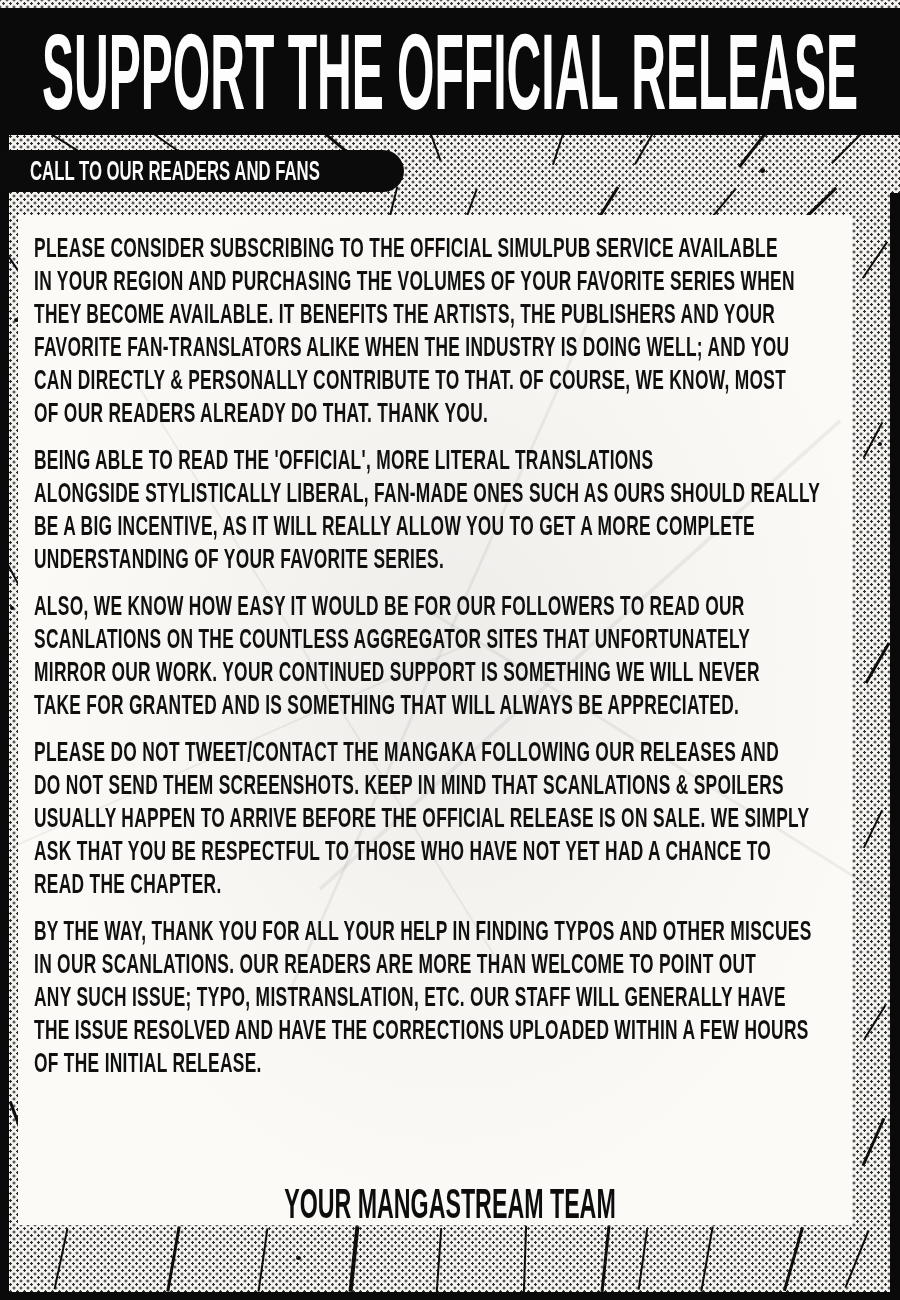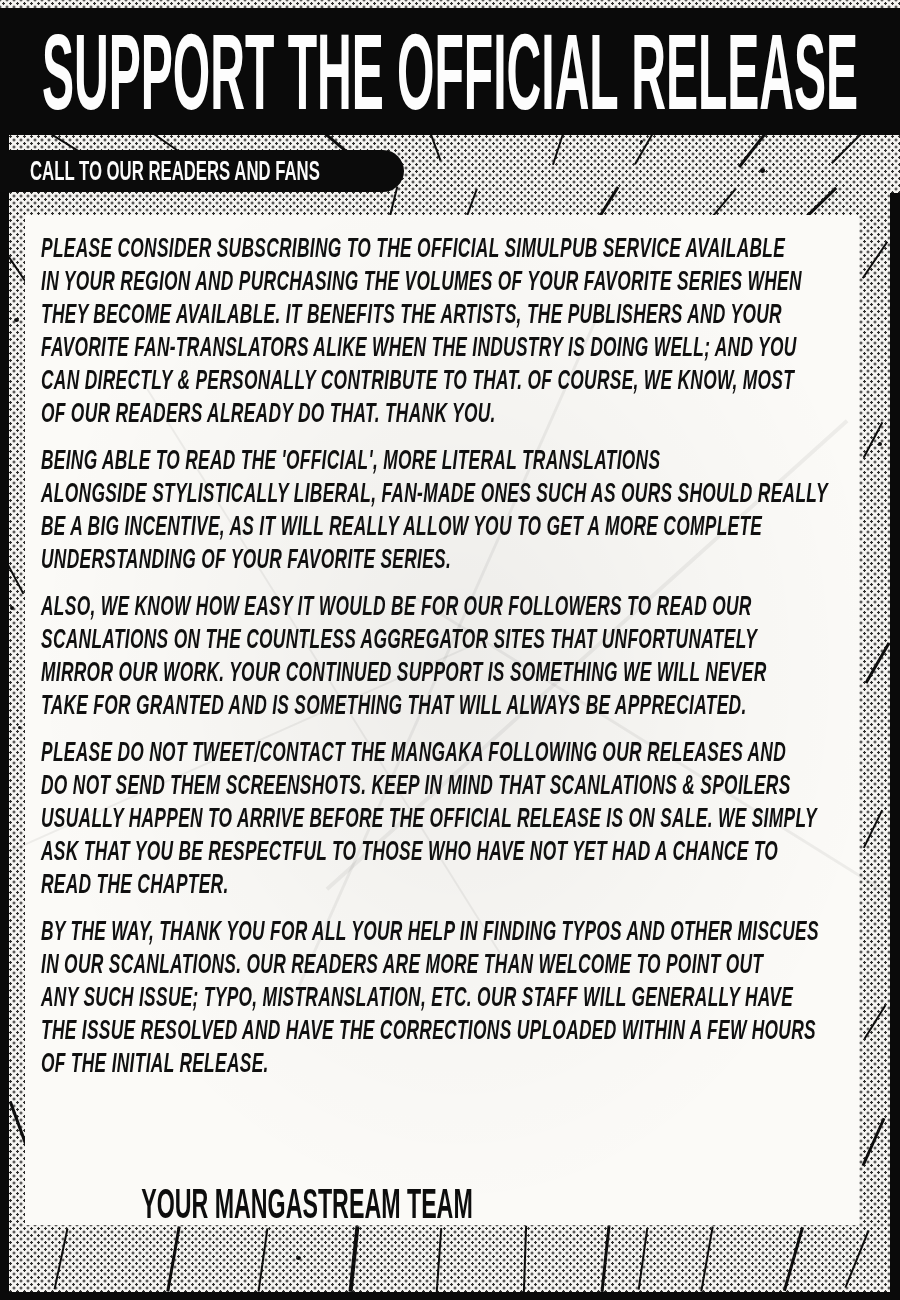--- a/index.html
+++ b/index.html
@@ -29,22 +29,22 @@
   .badge{
     position:absolute;left:0;top:150px;width:404px;height:42px;background:#0b0b0b;
     border-radius:0 21px 21px 0;display:flex;align-items:center;z-index:5;
   }
   .badge span{
     color:#fbfbfb;font-weight:bold;font-size:27px;white-space:nowrap;
     margin-left:30px;transform:scaleX(0.62);transform-origin:0 50%;
   }
   
   .panel{
-    position:absolute;left:25px;top:215px;width:834px;height:1010px;background:#fbfaf7;
-    z-index:2;padding:0;font-style:italic;
+    position:absolute;left:18px;top:215px;width:834px;height:1010px;background:#fbfaf7;
+    z-index:2;padding:0;
   }
   .burst{
     position:absolute;inset:0;z-index:0;
     background:radial-gradient(ellipse at 52% 45%, rgba(0,0,0,0.055), rgba(0,0,0,0.015) 45%, transparent 70%);
   }
   .streak{position:absolute;background:#000;opacity:.055;z-index:0;}
   .text-col{position:relative;z-index:1;padding:16px 0 0 16px;}
   .para{margin:0 0 14px 0;}
   .ln{
     color:#101010;font-weight:bold;font-size:28px;line-height:33px;white-space:nowrap;
@@ -53,21 +53,21 @@
   
   .band{
     position:absolute;left:29px;top:1102px;width:838px;height:64px;background:#0b0b0b;
     display:flex;align-items:center;justify-content:center;z-index:6;
   }
   .band span{
     color:#fdfdfd;font-weight:bold;font-size:55px;white-space:nowrap;
     transform:scaleX(0.43);transform-origin:50% 50%;
   }
   .team{
-    position:absolute;left:0;top:1179px;width:900px;z-index:6;text-decoration:underline;
+    position:absolute;left:0;top:1179px;width:900px;text-align:center;z-index:6;text-decoration:underline;
   }
   .team span{
     display:inline-block;color:#0d0d0d;font-weight:bold;font-size:43px;white-space:nowrap;
     transform:scaleX(0.54);transform-origin:50% 50%;
   }
   
   .sl{position:absolute;background:#0d0d0d;z-index:2;}
   .spk{position:absolute;background:#0d0d0d;border-radius:50%;z-index:2;}
 </style>
 </head>

